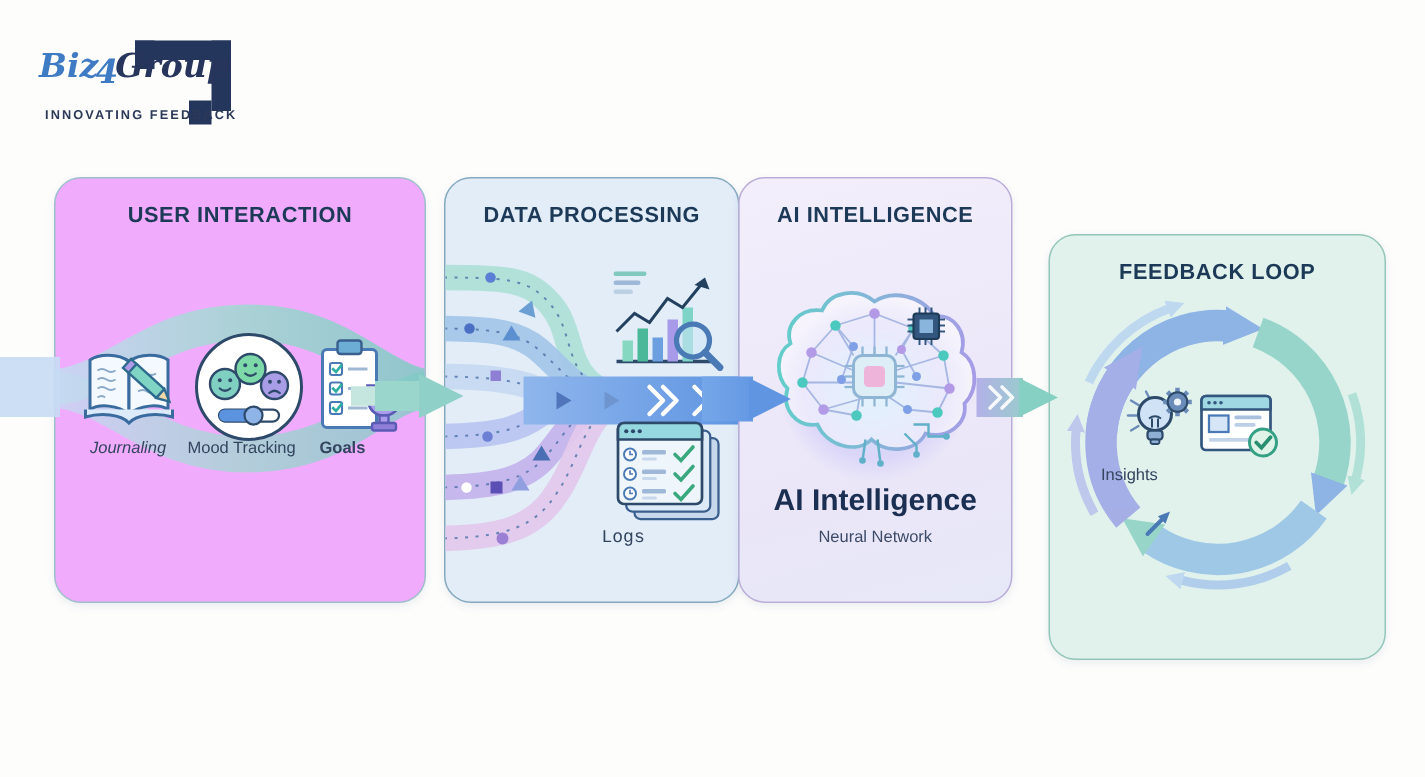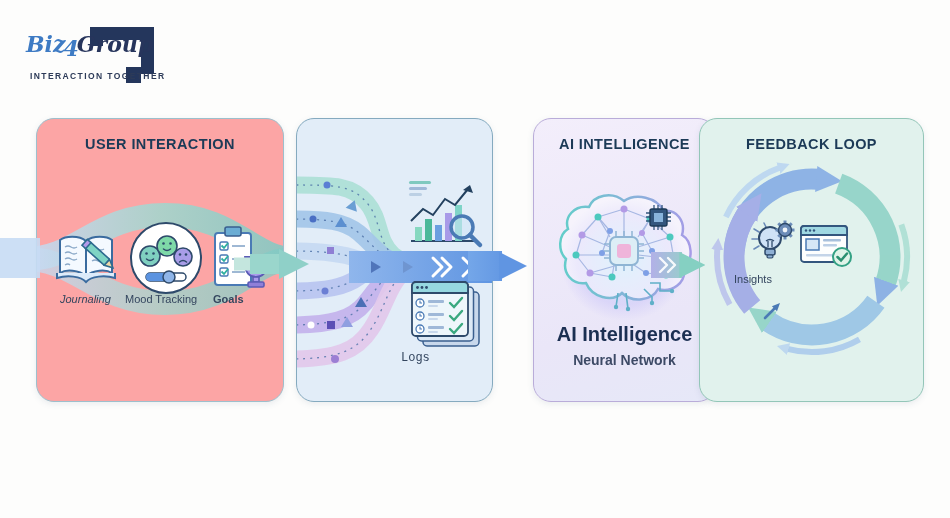--- a/index.html
+++ b/index.html
@@ -15,54 +15,54 @@
   .logo-text{position:absolute;left:26px;top:33px;font-family:"DejaVu Serif",serif;
              font-style:italic;font-size:22px;line-height:1;white-space:nowrap;z-index:3;}
   .logo-text .biz{color:#3e7bc4;font-weight:600;}
   .logo-text .four{color:#3e7bc4;font-weight:600;display:inline-block;transform:translateY(4px);margin:0 -2px;}
   .logo-text .group{color:#27355c;font-weight:600;}
   .tagline{position:absolute;left:30px;top:71px;font-size:8.5px;letter-spacing:1.4px;
            font-weight:700;color:#2c3a58;z-index:3;}
   
   .panel{position:absolute;top:118px;height:282px;border-radius:18px;z-index:2;overflow:hidden;
          box-shadow:0 2px 6px rgba(60,90,120,.10);}
-  .panel1{left:36px;width:246px;background:#fca5a5;border:1.5px solid #9dbfcc;}
+  .panel1{left:36px;width:246px;background:#f0abfc;border:1.5px solid #9dbfcc;}
   .panel2{left:296px;width:195px;background:#e2edf8;border:1.5px solid #85aabf;}
-  .panel3{left:533px;width:181px;background:linear-gradient(165deg,#f3eefb 0%,#eae6f8 70%,#e6e8f8 100%);
+  .panel3{left:492px;width:181px;background:linear-gradient(165deg,#f3eefb 0%,#eae6f8 70%,#e6e8f8 100%);
           border:1.5px solid #b9acd9;}
-  .panel4{left:699px;width:223px;background:#e1f2ed;border:1.5px solid #93c6b8;}
+  .panel4{left:699px;width:223px;background:#e1f2ed;border:1.5px solid #93c6b8;margin-top:38px;}
   .ptitle{margin-top:17px;text-align:center;font-weight:700;font-size:14.5px;
           letter-spacing:.4px;color:#1c3a57;}
   .abs{position:absolute;}
   .icon-label{position:absolute;font-size:11px;color:#33455e;text-align:left;line-height:1.25;}
   
   .ai-glow{position:absolute;left:5px;top:58px;width:170px;height:165px;border-radius:50%;
     background:radial-gradient(closest-side,rgba(195,232,250,.95),rgba(205,200,248,.55) 55%,rgba(230,230,250,0) 75%);}
   .ai-heading{position:absolute;left:0;top:204px;width:100%;text-align:center;
               font-size:20px;font-weight:700;color:#1b2f52;}
   .ai-sub{position:absolute;left:0;top:233px;width:100%;text-align:center;
-          font-size:14px;color:#3d4a66;font-weight:bold;}
+          font-size:11px;color:#3d4a66;}
   
   .overlay{position:absolute;left:0;top:0;z-index:6;pointer-events:none;}
   svg{overflow:visible;}
 </style>
 </head>
 <body>
 
 <div class="stage">
 
   <div class="logo">
     <div class="br br1"></div>
     <div class="br br2"></div>
     <div class="br br3"></div>
     <div class="br br4"></div>
     <div class="logo-text">
       <span class="biz">Biz</span><span class="four">4</span><span class="group">Group</span>
     </div>
-    <div class="tagline">INTERACTION TOGETHER</div>
+    <div class="tagline">INNOVATING FEEDBACK</div>
   </div>
 
   <section class="panel panel1">
     <div class="ptitle">USER INTERACTION</div>
 
     <svg class="abs" style="left:0;top:0;" width="246" height="282" viewBox="0 0 246 282">
       <defs>
         <linearGradient id="rib" x1="0" y1="0" x2="246" y2="0" gradientUnits="userSpaceOnUse">
           <stop offset="0" stop-color="#c5daf2"></stop>
             <stop offset=".5" stop-color="#9fd8cf"></stop>
@@ -122,20 +122,21 @@
         <rect x="42" y="52" width="6" height="5" fill="#ab9cec" stroke="#5b5bb5" stroke-width="1.6"></rect>
         <rect x="37" y="57" width="16" height="5" rx="1.5" fill="#8f7fd8" stroke="#5b5bb5" stroke-width="1.6"></rect>
       </g>
     </svg>
     <div class="icon-label" style="left:23px;top:174px;width:88px;font-style:italic;">Journaling</div>
     <div class="icon-label" style="left:88px;top:174px;width:82px;">Mood Tracking</div>
     <div class="icon-label" style="left:176px;top:174px;width:60px;font-weight:bold;">Goals</div>
   </section>
 
   <section class="panel panel2">
+    <div class="ptitle">DATA PROCESSING</div>
 
     <svg class="abs" style="left:0;top:0;" width="195" height="282" viewBox="0 0 195 282">
       <defs>
         <linearGradient id="bandG" x1="52" y1="0" x2="196" y2="0" gradientUnits="userSpaceOnUse">
           <stop offset="0" stop-color="#8fb6ec"></stop>
             <stop offset="1" stop-color="#5f95e2"></stop>
         </linearGradient>
         <path id="s1" d="M-8 66 C 40 66, 55 66, 70 84 C 84 100, 80 122, 96 136 C 104 143, 118 146, 132 147"></path>
         <path id="s2" d="M-8 100 C 30 100, 48 102, 62 114 C 76 126, 84 138, 100 144"></path>
         <path id="s3" d="M-8 132 C 25 132, 45 134, 60 140 C 72 145, 80 147, 92 148"></path>

